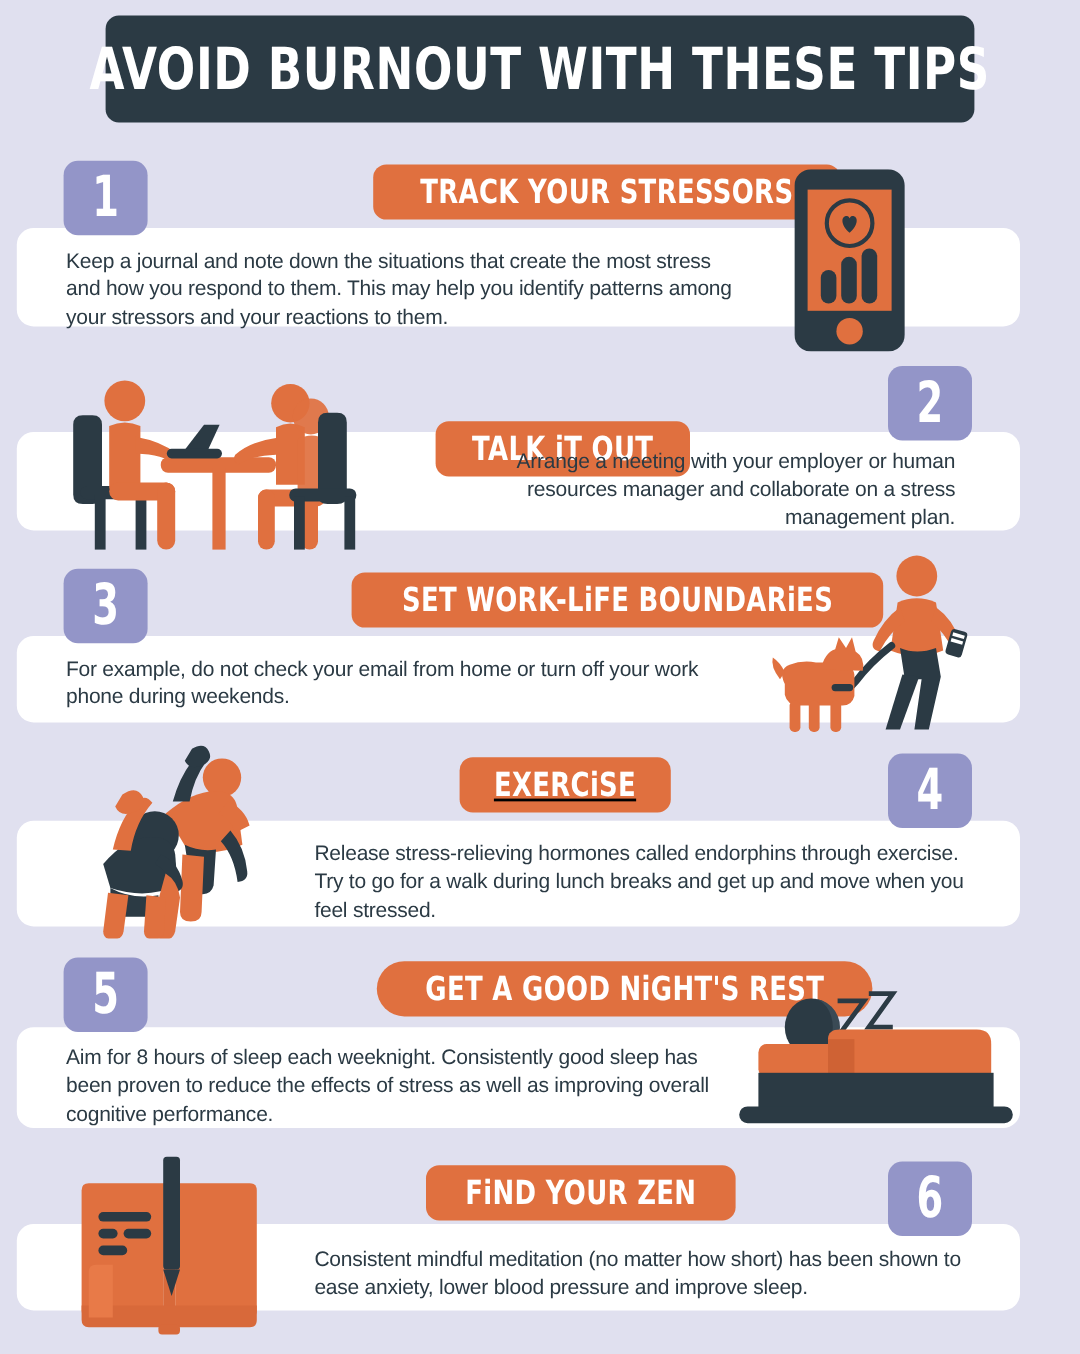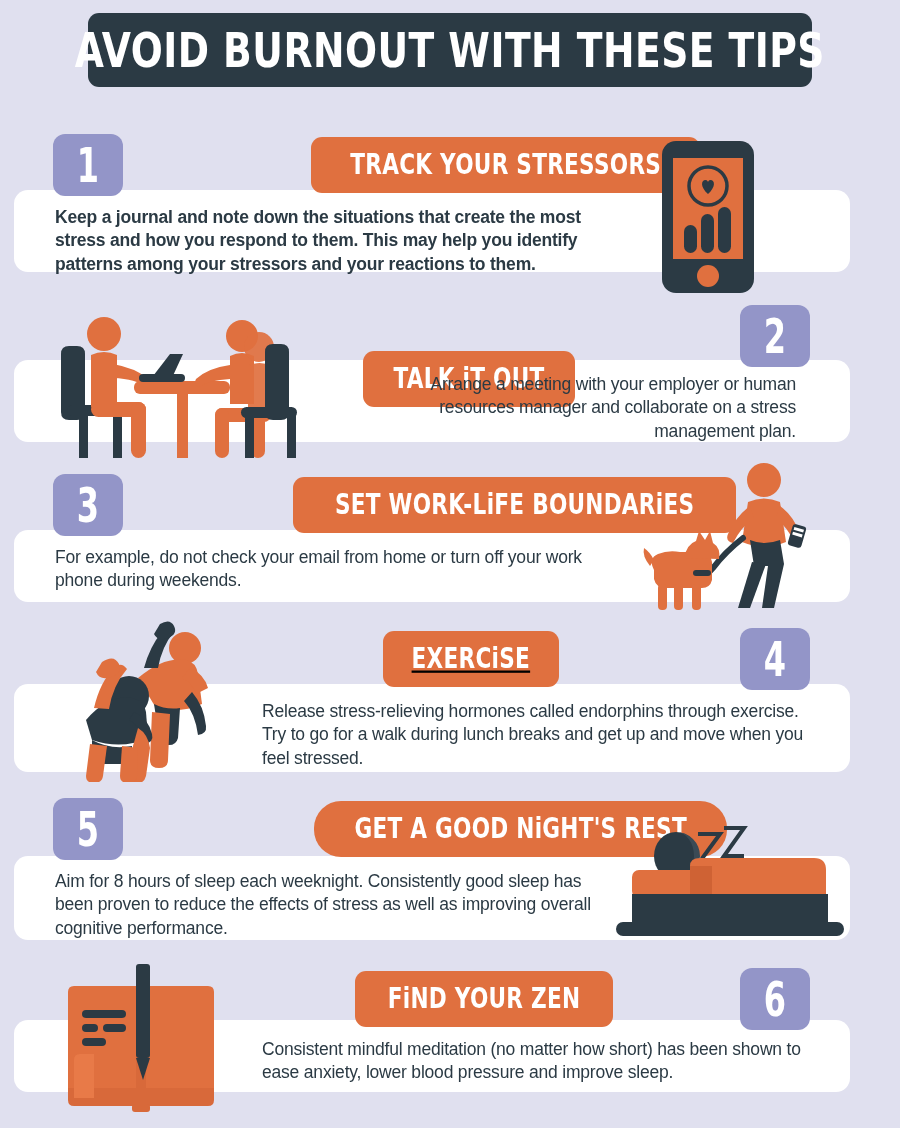--- a/index.html
+++ b/index.html
@@ -7,21 +7,21 @@
     width: 900px; height: 1128px;
     background: #e0e0ef;
     font-family: "Liberation Sans", sans-serif;
     overflow: hidden;
   }
   #page { position: relative; width: 900px; height: 1128px; background: #e0e0ef; }
 
   
   .title-banner {
     position: absolute; left: 88px; top: 13px;
-    width: 724px; height: 74px;
+    width: 724px; height: 89px;
     background: #2b3a44;
     border-radius: 11px;
     display: flex; align-items: center; justify-content: center;
   }
   .title-text {
     color: #ffffff;
     font-family: "DejaVu Sans", sans-serif;
     font-weight: bold;
     font-size: 41px;
     letter-spacing: 0.5px;
@@ -52,21 +52,21 @@
     transform-origin: center;
   }
   .badge span { display: block; transform: scaleX(0.8) scaleY(1.18); }
 
   .pill {
     position: absolute;
     background: #e0703f;
     border-radius: 11px;
     display: flex; align-items: center; justify-content: center;
     padding: 0 22px;
-    height: 56px;
+    height: 46px;
   }
   .pill-text {
     color: #ffffff;
     font-family: "DejaVu Sans", sans-serif;
     font-weight: bold;
     font-size: 24px;
     white-space: nowrap;
     transform: scaleX(0.9) scaleY(1.15);
     letter-spacing: 0.3px;
   }
@@ -93,21 +93,21 @@
   </div>
 
   <div class="section">
     <div class="card left" style="top:190px; width:836px; height:82px;"></div>
     <div class="badge" style="left:53px; top:134px;">
       <span>1</span>
     </div>
     <div class="pill" style="left:311px; top:137px;">
       <div class="pill-text">TRACK YOUR STRESSORS</div>
     </div>
-    <div class="body-text" style="left:55px; top:206px; width:560px;font-weight:bold;">Keep a journal and note down the situations that create the most stress and how you respond to them. This may help you identify patterns among your stressors and your reactions to them.</div>
+    <div class="body-text" style="left:55px; top:206px; width:560px;">Keep a journal and note down the situations that create the most stress and how you respond to them. This may help you identify patterns among your stressors and your reactions to them.</div>
 
     <div class="art" style="left:662px; top:141px;">
       <svg width="92" height="152" viewBox="0 0 92 152">
         <rect x="0" y="0" width="92" height="152" rx="14" fill="#2b3a44"></rect>
         <rect x="11" y="17" width="70" height="101" fill="#e0703f"></rect>
         <circle cx="46" cy="45" r="19" fill="none" stroke="#2b3a44" stroke-width="3.5"></circle>
         <path d="M46 53 C38 46 39 39 43.5 39 C45.5 39 46 41 46 41 C46 41 46.5 39 48.5 39 C53 39 54 46 46 53 Z" fill="#2b3a44"></path>
         <rect x="22" y="84" width="13" height="28" rx="6.5" fill="#2b3a44"></rect>
         <rect x="39" y="73" width="13" height="39" rx="6.5" fill="#2b3a44"></rect>
         <rect x="56" y="66" width="13" height="46" rx="6.5" fill="#2b3a44"></rect>

